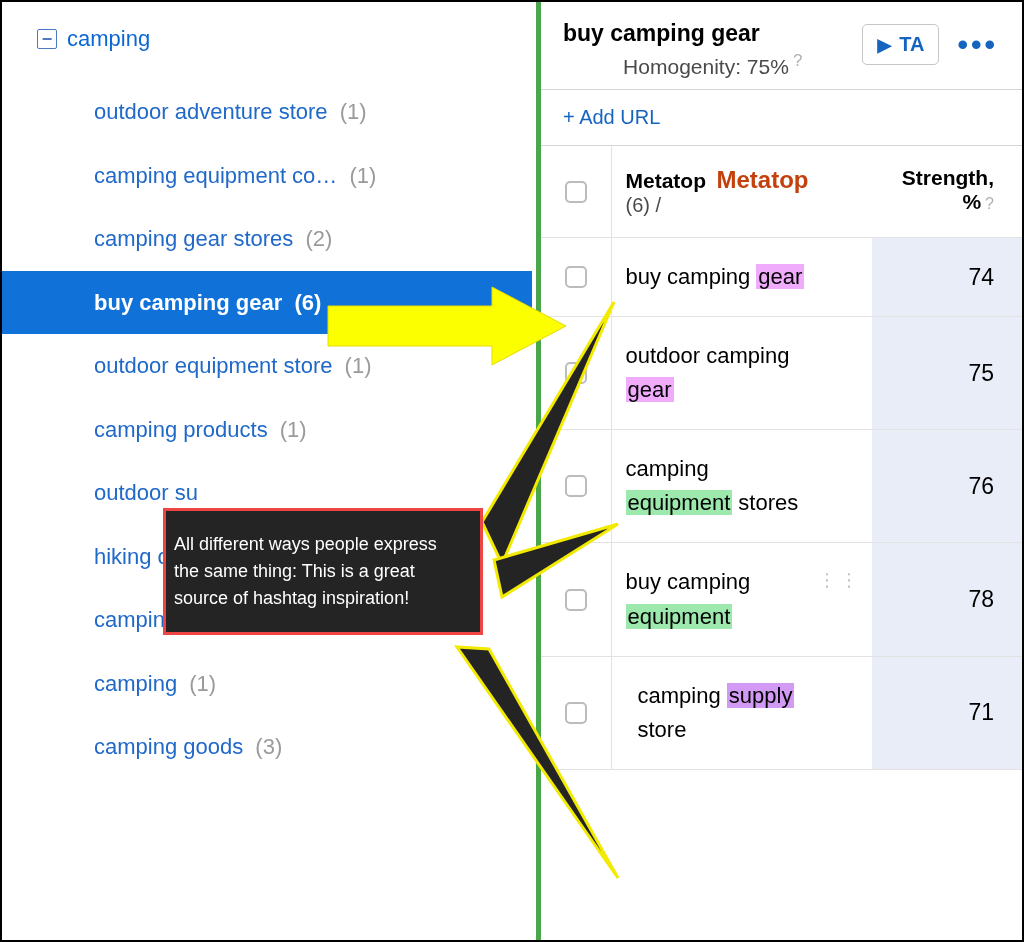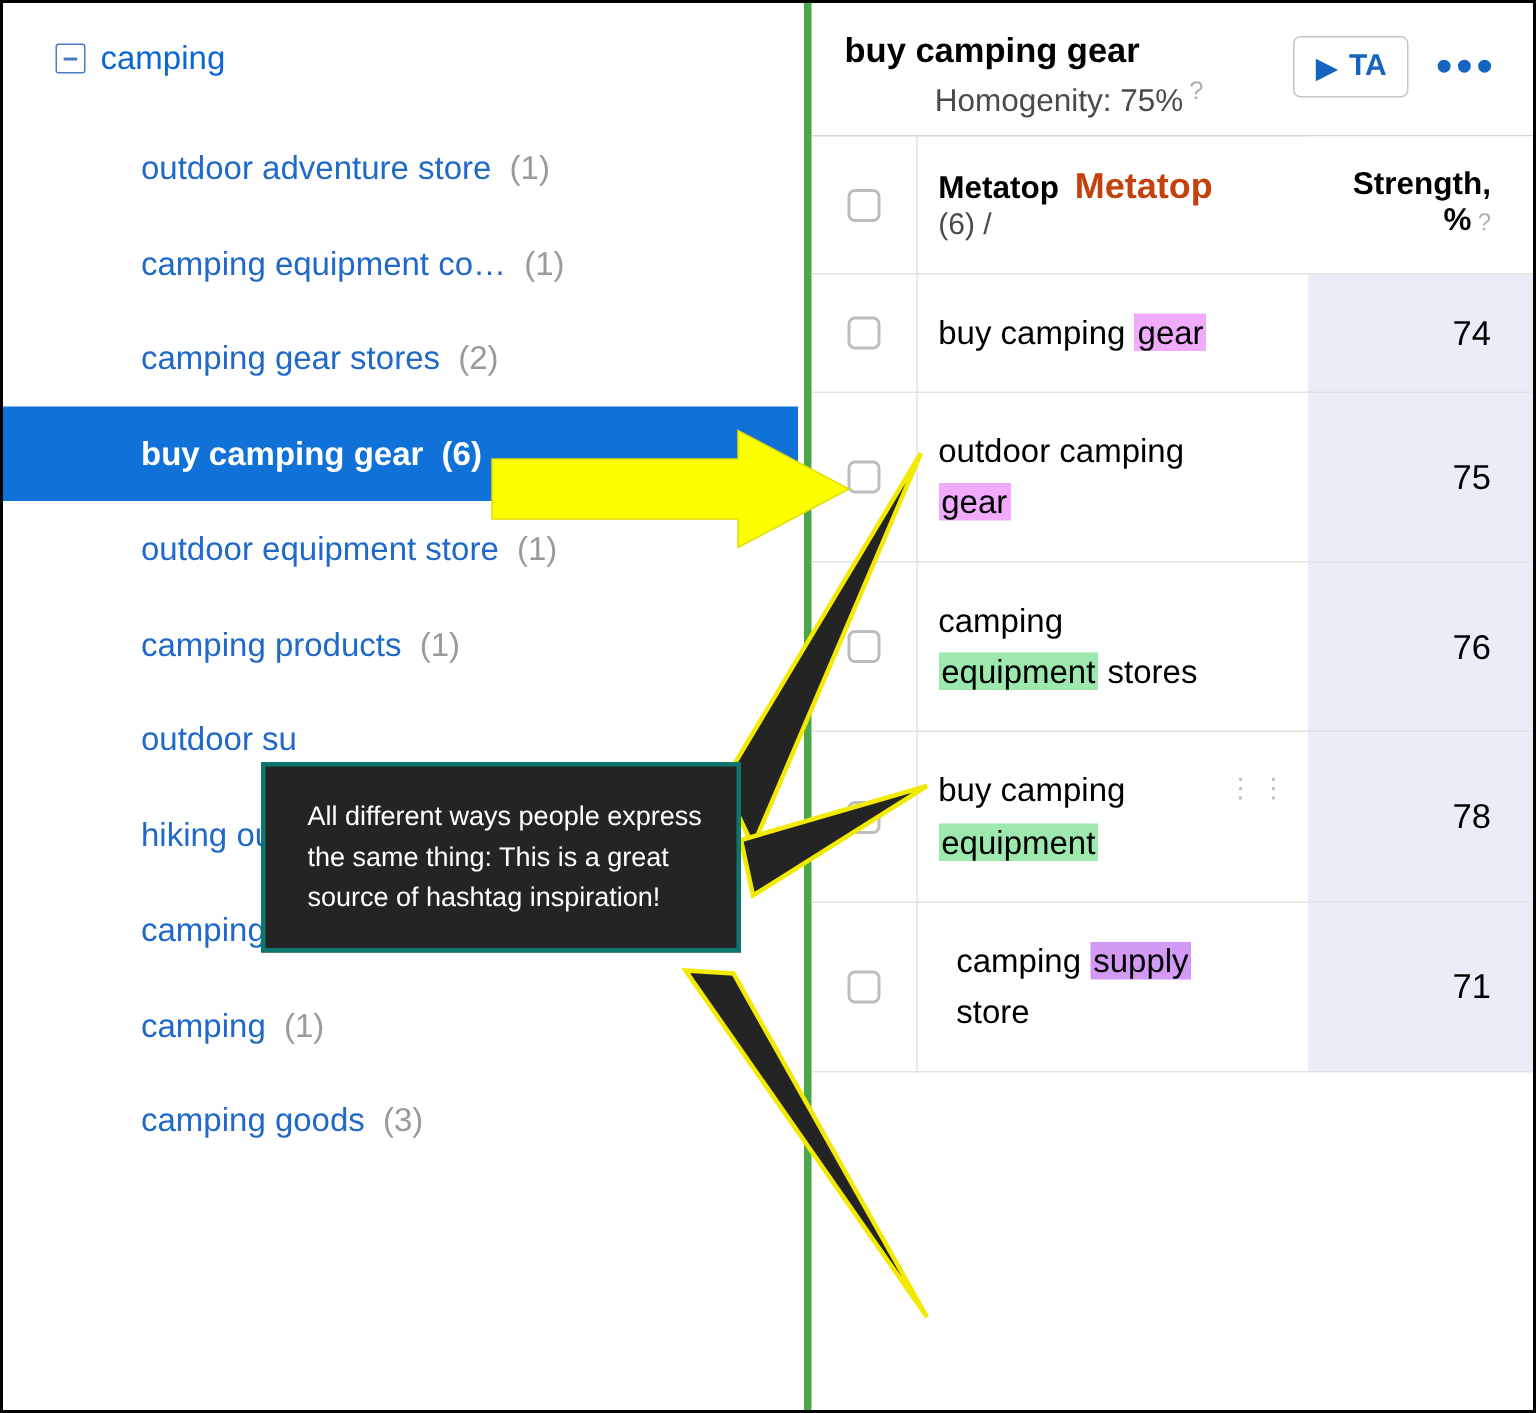--- a/index.html
+++ b/index.html
@@ -53,21 +53,21 @@
 
   .kw-cell { font-size:22px; color:#000; line-height:1.55; padding:22px 10px 22px 14px; }
   .hl-yellow { background:#f0abfc; padding:0 2px; }
   .hl-green  { background:#9ce8ad; padding:0 2px; }
   .hl-purple { background:#d29af5; padding:0 2px; }
 
   .drag-dots { color:#c0c0c0; font-size:18px; letter-spacing:4px; line-height:0.6; display:inline-block; }
 
   
   .arrow { position:absolute; pointer-events:none; }
-  .callout-box { position:absolute; left:172px; top:506px; width:320px; background:#242424; border:3px solid #0f766e; color:#fff; font-size:18px; line-height:1.5; padding:20px 20px 20px 28px; }
+  .callout-box { position:absolute; left:161px; top:506px; width:320px; background:#242424; border:3px solid #ef4444; color:#fff; font-size:18px; line-height:1.5; padding:20px 20px 20px 8px; }
 </style>
 </head>
 <body>
 
 <div class="frame">
 
   <div class="left">
     <div class="tree-root">
       <span class="expand-box">−</span>
       <span class="tree-root-label">camping</span>
@@ -95,20 +95,21 @@
           <span>Homogenity: 75%</span><span class="q">?</span>
         </div>
       </div>
       <div class="ta-btn">
         <span class="play">▶</span>
         <span>TA</span>
       </div>
       <div class="more">•••</div>
     </div>
 
+    <div class="add-url">+ Add URL</div>
 
     <table class="tbl">
       <tbody>
           <tr class="hdr-row">
         <td class="col-check" style="vertical-align:middle;">
               <div>
                 <span class="chk"></span>
               </div>
             </td>
         <td class="col-kw hdr-kw">

